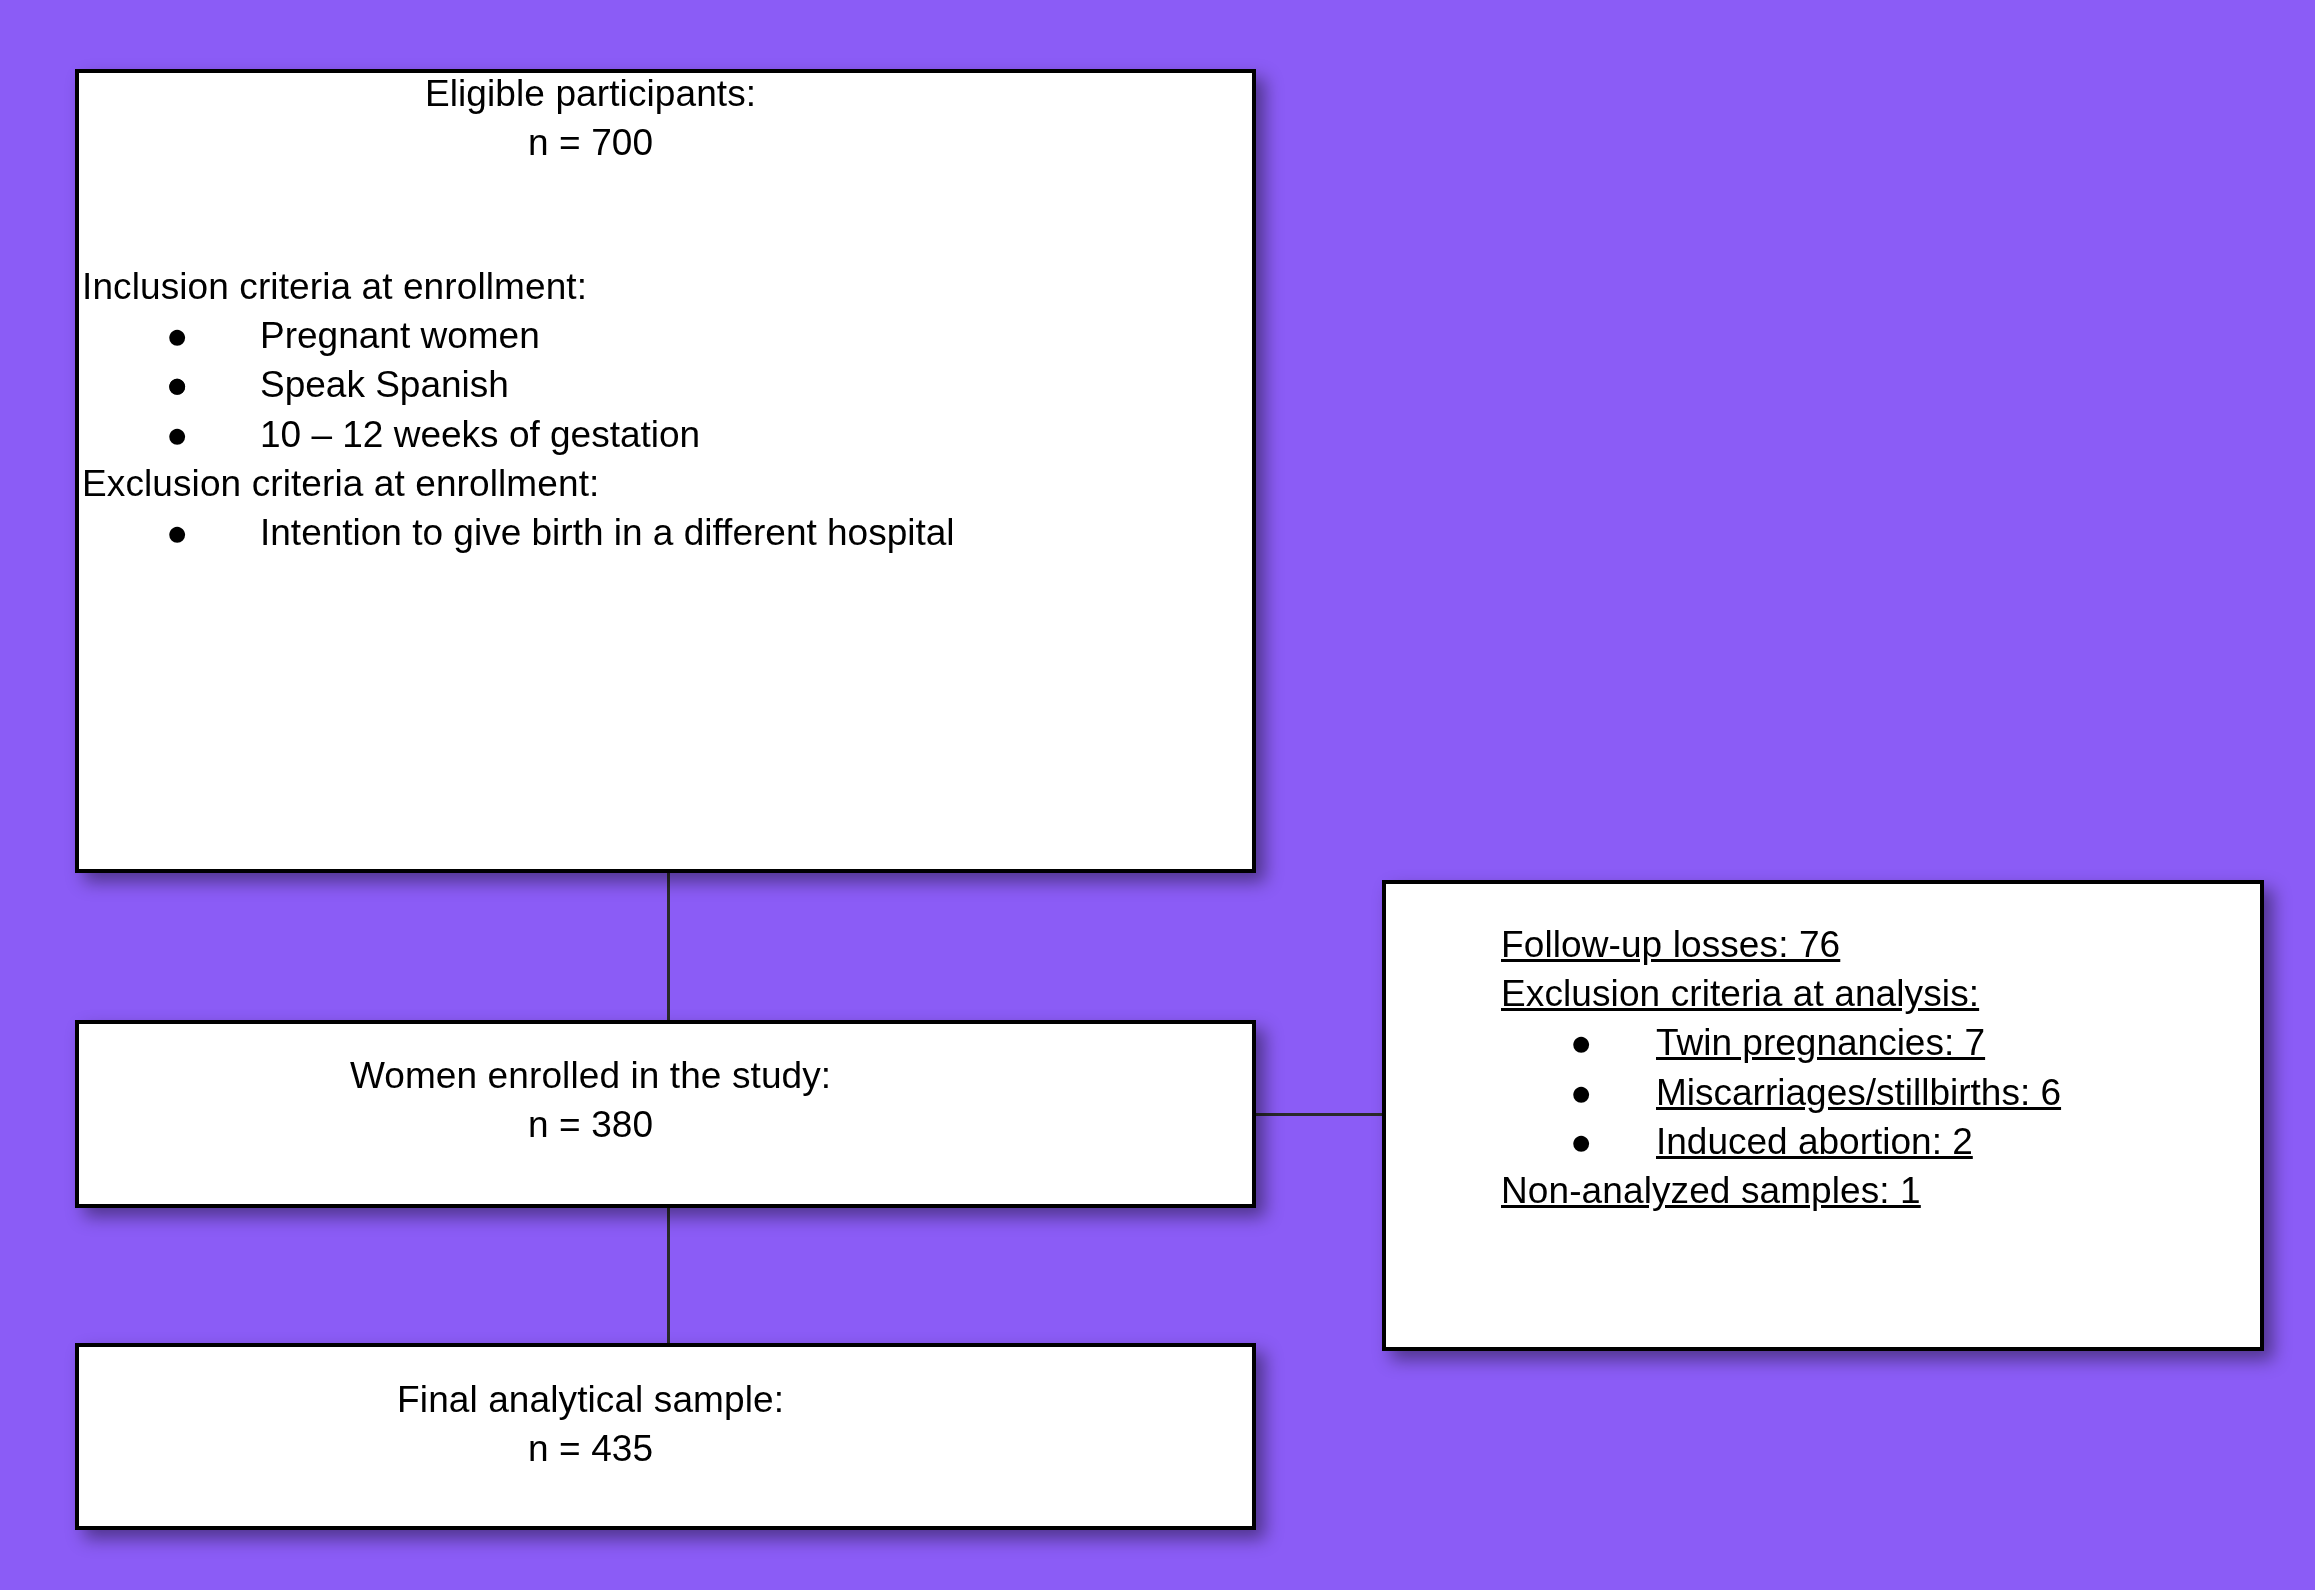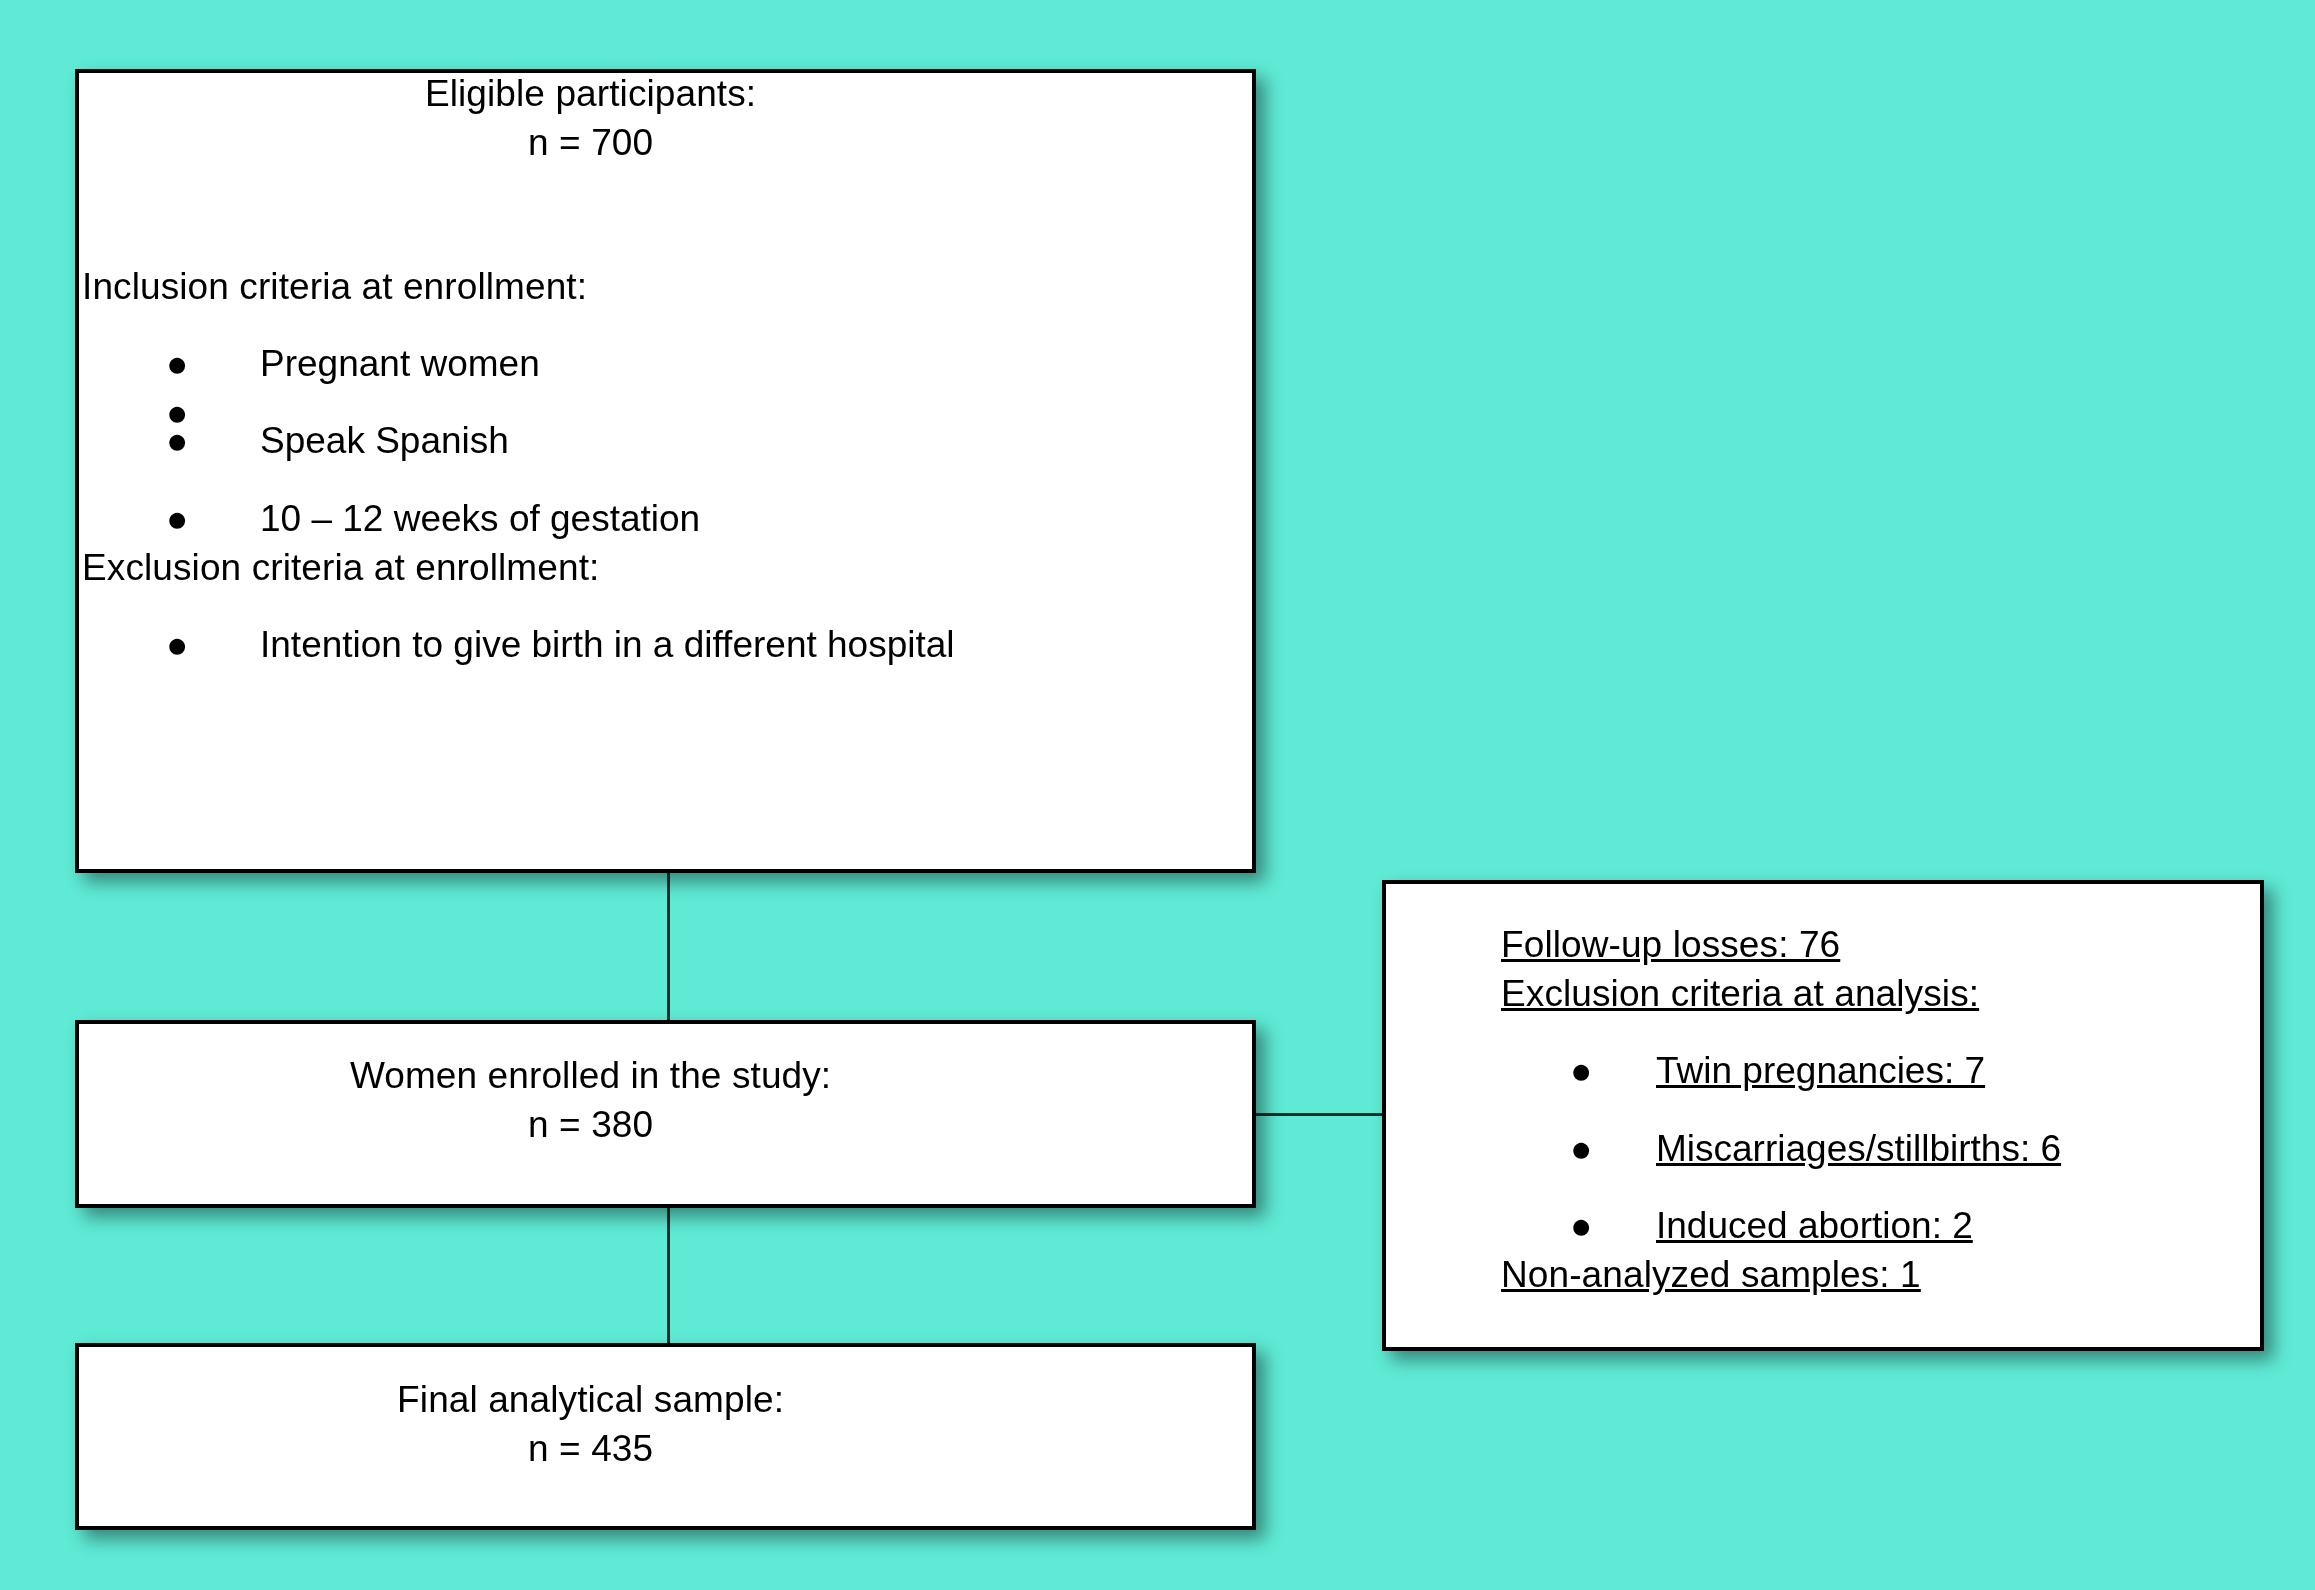--- a/index.html
+++ b/index.html
@@ -8,21 +8,21 @@
     background: #ffffff;
   }
   body {
     font-family: "Liberation Sans", sans-serif;
     color: #000000;
   }
   #canvas {
     position: relative;
     width: 2315px;
     height: 1591px;
-    background: #5eead4;
+    background: #8b5cf6;
     overflow: hidden;
   }
 
   
   .flowbox {
     position: absolute;
     box-sizing: border-box;
     background: #ffffff;
     border: 4.6px solid #000000;
     box-shadow: 9.1px 9.1px 16.4px rgba(0,0,0,0.42);
@@ -87,21 +87,20 @@
   }
   .bullet-item .dot {
     position: absolute;
     left: 84px;
     top: 0;
     font-size: 37px;
     line-height: 1.33;
   }
   .bullet-item .btext {
     display: block;
-    margin-top: 28px;
   }
 
   
   .centered-pair {
     position: absolute;
     width: 1172px;
     left: 4.6px;
     text-align: center;
   }
   #enrolled-text { top: 1051px; }

